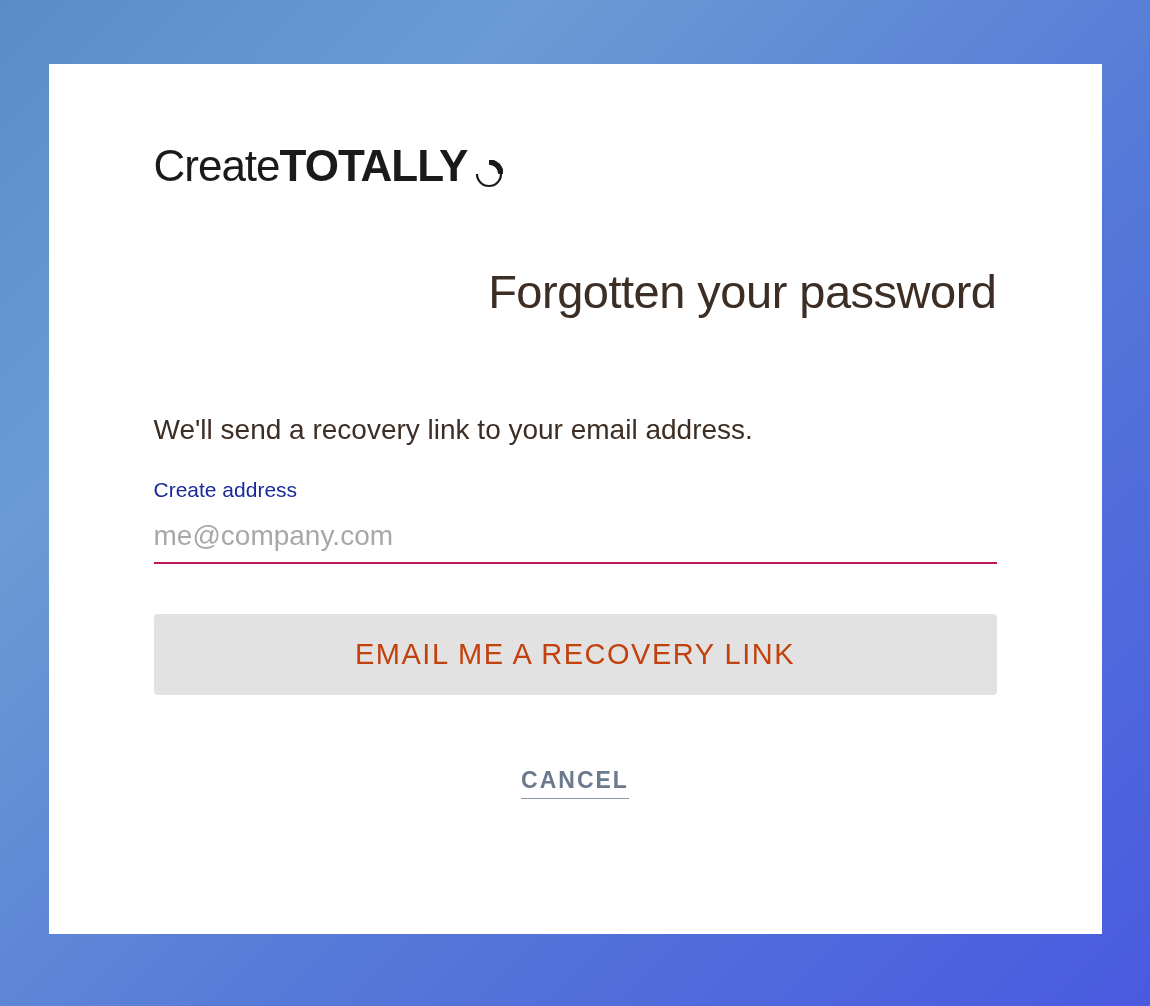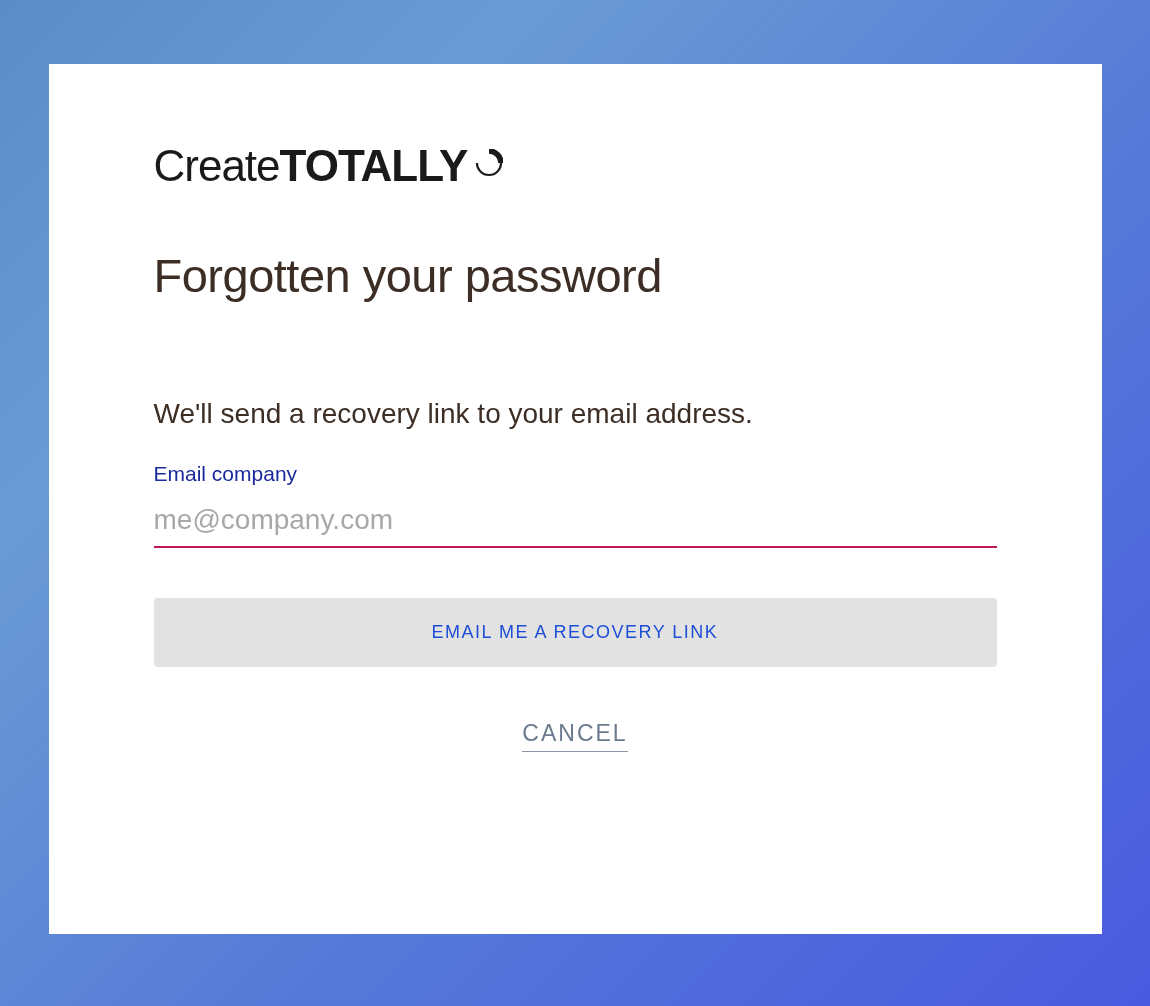--- a/index.html
+++ b/index.html
@@ -21,22 +21,22 @@
     
     .card {
       background: #ffffff;
       width: 1053px;
       height: 870px;
       padding: 80px 105px 60px 105px;
     }
     
     .logo {
       display: flex;
-      align-items: center;
-      margin-bottom: 60px;
+      align-items: flex-end;
+      margin-bottom: 76px;
     }
     
     .logo-text {
       font-size: 44px;
       color: #1a1a1a;
       letter-spacing: -1px;
       line-height: 1;
     }
     
     .logo-thin {
@@ -53,20 +53,21 @@
       margin-left: 8px;
       margin-top: -6px;
     }
     
     .heading {
       font-size: 47px;
       font-weight: 400;
       color: #3c2e24;
       margin-bottom: 95px;
       letter-spacing: -0.5px;
+      text-align: right;
     }
     
     .description {
       font-size: 28px;
       color: #3c2e24;
       margin-bottom: 32px;
       font-weight: 400;
     }
     
     .field-label {
@@ -92,39 +93,39 @@
     
     .email-input::placeholder {
       color: #a8a8a8;
     }
     
     .submit-button {
       width: 100%;
       background: #e2e2e2;
       border: none;
       padding: 24px 0;
-      font-size: 18px;
-      color: #1d4ed8;
+      font-size: 29px;
+      color: #c2410c;
       letter-spacing: 1.5px;
       font-weight: 500;
       border-radius: 4px;
       cursor: pointer;
-      margin-bottom: 53px;
+      margin-bottom: 72px;
       font-family: inherit;
     }
     
     .cancel-row {
       text-align: center;
     }
     
     .cancel-link {
       font-size: 23px;
       color: #6b7a8c;
       letter-spacing: 2px;
-      font-weight: 400;
+      font-weight: 700;
       border-bottom: 1.5px solid #8a96a5;
       padding-bottom: 4px;
       cursor: pointer;
       display: inline-block;
       font-family: inherit;
       background: none;
       border-top: none;
       border-left: none;
       border-right: none;
       text-align: right;
@@ -144,21 +145,21 @@
         <path d="M 14 2 A 12 12 0 1 1 2 14" fill="none" stroke="#1a1a1a" stroke-width="2.2" stroke-linecap="butt"></path>
         <path d="M 14 2 A 12 12 0 0 1 26 14" fill="none" stroke="#1a1a1a" stroke-width="5.5" stroke-linecap="butt"></path>
       </svg>
     </span>
   </div>
   
   <h1 class="heading">Forgotten your password</h1>
   
   <p class="description">We'll send a recovery link to your email address.</p>
   
-  <label class="field-label">Email company</label>
+  <label class="field-label">Create address</label>
   
   <input type="email" class="email-input" placeholder="me@company.com" style="">
   
   <button class="submit-button">EMAIL ME A RECOVERY LINK</button>
   
   <div class="cancel-row">
     <button class="cancel-link">CANCEL</button>
   </div>
   
 </div>

